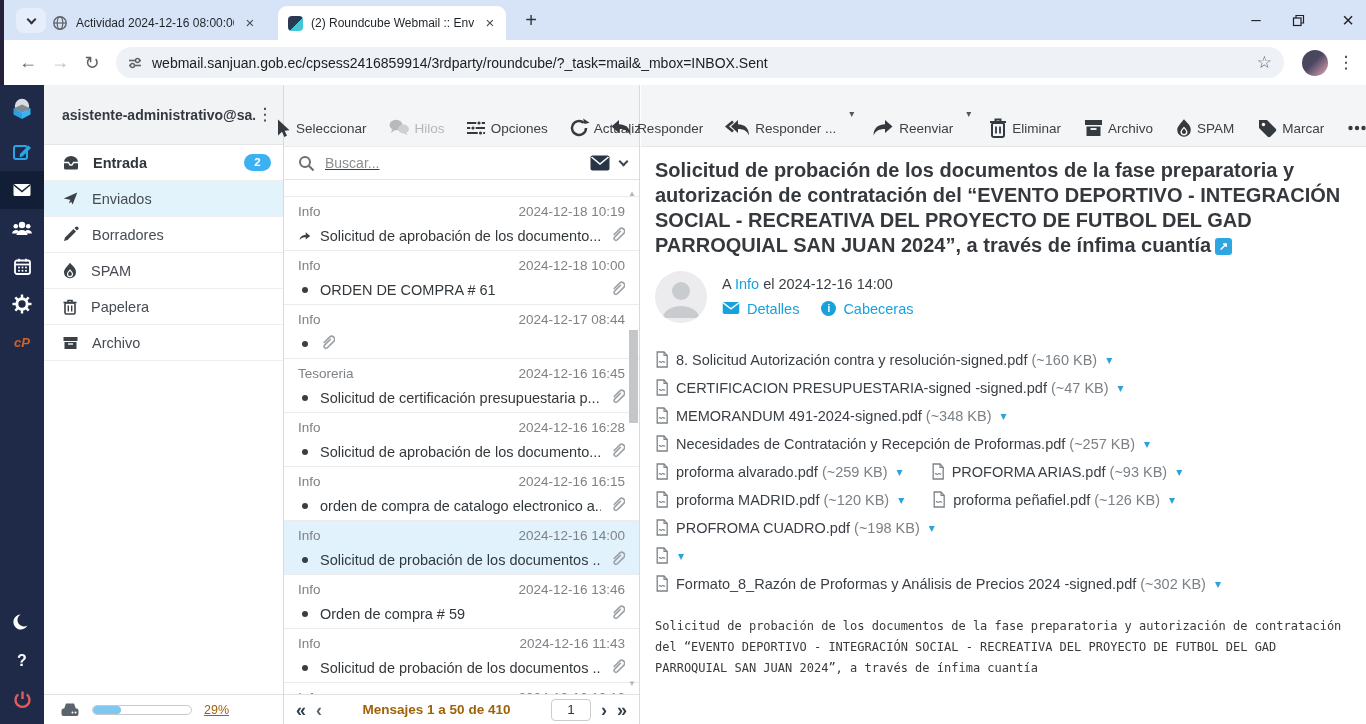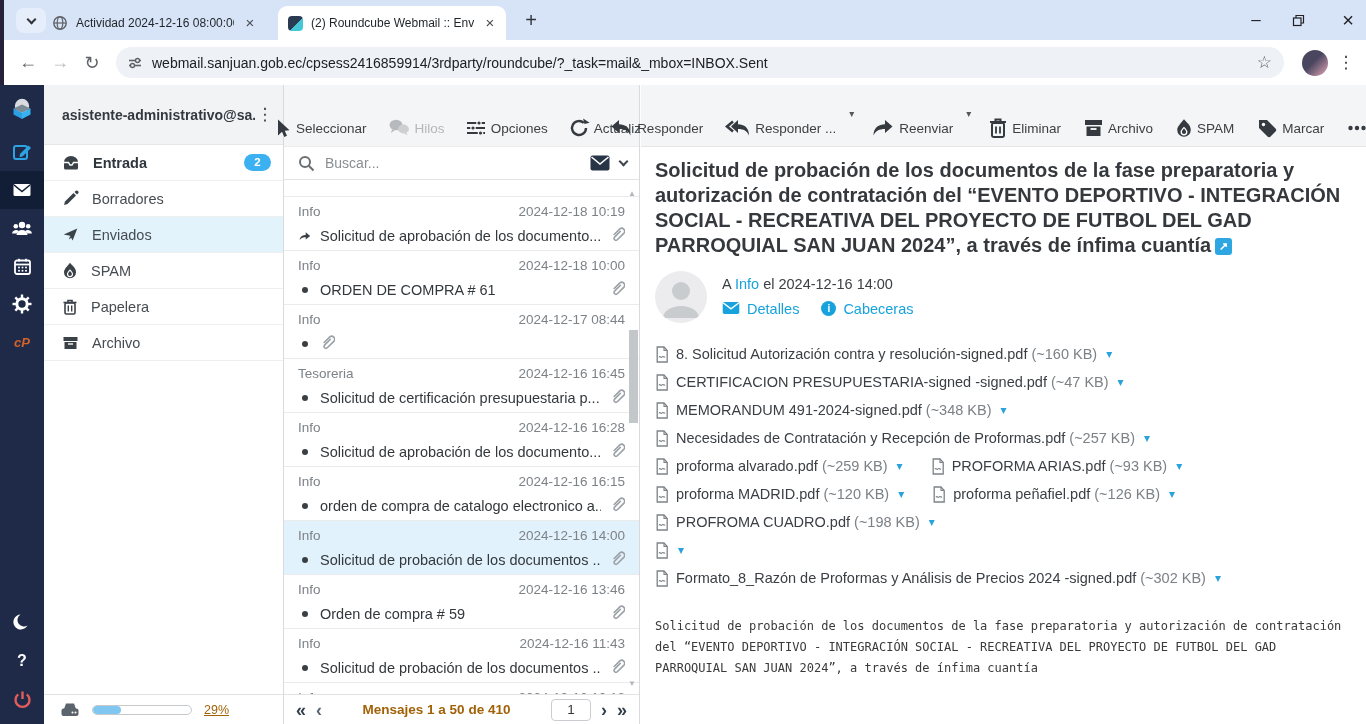--- a/index.html
+++ b/index.html
@@ -75,21 +75,21 @@
              border-right:1px solid #d8dade; }
   .list-toolbar { height:62px; background:#f4f5f6; border-bottom:1px solid #ececec;
                   display:flex; align-items:flex-end; justify-content:center; gap:10px; padding-bottom:7px; }
   .tbtn { display:flex; flex-direction:row; align-items:center; gap:4px; padding:0 5px;
           font-size:13.5px; color:#3d4144; white-space:nowrap; }
   .tbtn.disabled { color:#b4b7ba; }
   .tb-caret { font-size:10px; color:#53585c; margin:0 0 20px -4px; }
   .search-row { height:33px; display:flex; align-items:center; gap:10px; padding:0 12px 0 14px;
                 border-bottom:1px solid #e3e3e3; background:#fff; }
   .search-input { flex:1; border:none; outline:none; font-size:14px; color:#3c4144; background:transparent;
-                  font-family:"Liberation Sans",sans-serif; }
+                  font-family:"Liberation Sans",sans-serif;text-decoration:underline; }
   .search-input::placeholder { color:#8a8f93; }
   .list-body { position:absolute; left:0; right:0; top:96px; bottom:30px; overflow:hidden; }
   .msg-row { padding:7px 14px 8px 14px; border-bottom:1px solid #ebebeb; height:54px; }
   .msg-row.selected { background:#e1f2fc; }
   .msg-line1 { display:flex; justify-content:space-between; font-size:13.5px; color:#7d8287; }
   .msg-line2 { display:flex; align-items:center; gap:9px; margin-top:6px; }
   .msg-marker { width:13px; flex:none; display:flex; align-items:center; justify-content:center; }
   .dot { width:6px; height:6px; border-radius:50%; background:#3a3f44; }
   .msg-subject { flex:1; font-size:14.5px; color:#33383c; white-space:nowrap; overflow:hidden; }
   .msg-clip { flex:none; }
@@ -114,21 +114,21 @@
   .sender-row { display:flex; gap:15px; margin-top:13px; }
   .avatar { width:52px; height:52px; border-radius:50%; background:#ececee; overflow:hidden; flex:none; position:relative; }
   .meta1 { font-size:14.5px; color:#3c4145; margin-top:5px; }
   .meta1 a { color:#17a2dd; text-decoration:none; }
   .meta2 { display:flex; align-items:flex-start; gap:7px; margin-top:9px; font-size:14.5px; }
   .meta2 .lnk { color:#17a2dd; }
   .meta-gap { width:8px; }
   .info-ico { width:15px; height:15px; border-radius:50%; background:#17a2dd; color:#fff; font-size:10px;
               font-weight:bold; text-align:center; line-height:15px; }
   .attachments { margin-top:17px; }
-  .att-row { display:flex; gap:28px; align-items:center; height:28px; }
+  .att-row { display:flex; gap:28px; align-items:flex-end; height:28px; }
   .att-item { display:flex; align-items:center; gap:7px; font-size:14.5px; color:#3a3f45; white-space:nowrap; }
   .att-size { color:#7c8186; }
   .att-caret { color:#2aa2dc; font-size:12px; margin-left:2px; }
   .body-text { margin-top:24px; font-family:"DejaVu Sans Mono", monospace; font-size:12px; line-height:21px;
                color:#3a3a3a; max-width:700px; white-space:pre-wrap; }
 </style>
 </head>
 <body>
 
 <div class="screen">
@@ -269,33 +269,33 @@
       <span class="kebab">⋮</span>
     </div>
     <div class="folder-row">
       <svg width="18" height="16" viewBox="0 0 18 16">
         <path d="M2 7 a7 6 0 0 1 14 0 V13 a1.5 1.5 0 0 1 -1.5 1.5 H3.5 A1.5 1.5 0 0 1 2 13 Z" fill="#3a4147"></path>
         <path d="M2 7.5 h4.5 l1.5 2.5 h2 L11.5 7.5 H16" fill="none" stroke="#fff" stroke-width="1.4"></path>
       </svg>
       <span class="folder-label bold">Entrada</span>
       <span class="badge">2</span>
     </div>
+    <div class="folder-row selected">
+      <svg width="17" height="17" viewBox="0 0 20 20">
+        <path d="M2 10 L18 3 L12.5 17 L9.5 11.5 Z" fill="#3a4147"></path>
+        <path d="M9.5 11.5 L8.2 16 L10.8 13.9 Z" fill="#3a4147"></path>
+      </svg>
+      <span class="folder-label">Enviados</span>
+    </div>
     <div class="folder-row">
       <svg width="17" height="17" viewBox="0 0 17 17">
         <path d="M2 15 L3 11.5 L11.5 3 L14 5.5 L5.5 14 Z" fill="#3a4147"></path>
         <path d="M12.5 2 L15 4.5 L16 3.5 A1.7 1.7 0 0 0 13.5 1 Z" fill="#3a4147"></path>
       </svg>
       <span class="folder-label">Borradores</span>
-    </div>
-    <div class="folder-row selected">
-      <svg width="17" height="17" viewBox="0 0 20 20">
-        <path d="M2 10 L18 3 L12.5 17 L9.5 11.5 Z" fill="#3a4147"></path>
-        <path d="M9.5 11.5 L8.2 16 L10.8 13.9 Z" fill="#3a4147"></path>
-      </svg>
-      <span class="folder-label">Enviados</span>
     </div>
     <div class="folder-row">
       <svg width="16" height="17" viewBox="0 0 16 17">
         <path d="M8 0.8 C10.5 4 14 6 14 10.2 A6 6 0 0 1 2 10.2 C2 7.4 5.5 4 8 0.8 Z" fill="#3a4147"></path>
         <path d="M8 15.2 a3.1 3.1 0 0 1 -3.1 -3.1 c0 -1.5 1.6 -3.2 3.1 -4.8 c1.5 1.6 3.1 3.3 3.1 4.8 A3.1 3.1 0 0 1 8 15.2 Z" fill="#fff"></path>
         <path d="M8 13.9 a1.9 1.9 0 0 1 -1.9 -1.9 c0 -0.9 1 -2 1.9 -3 c0.9 1 1.9 2.1 1.9 3 A1.9 1.9 0 0 1 8 13.9 Z" fill="#3a4147"></path>
       </svg>
       <span class="folder-label">SPAM</span>
     </div>
     <div class="folder-row">

